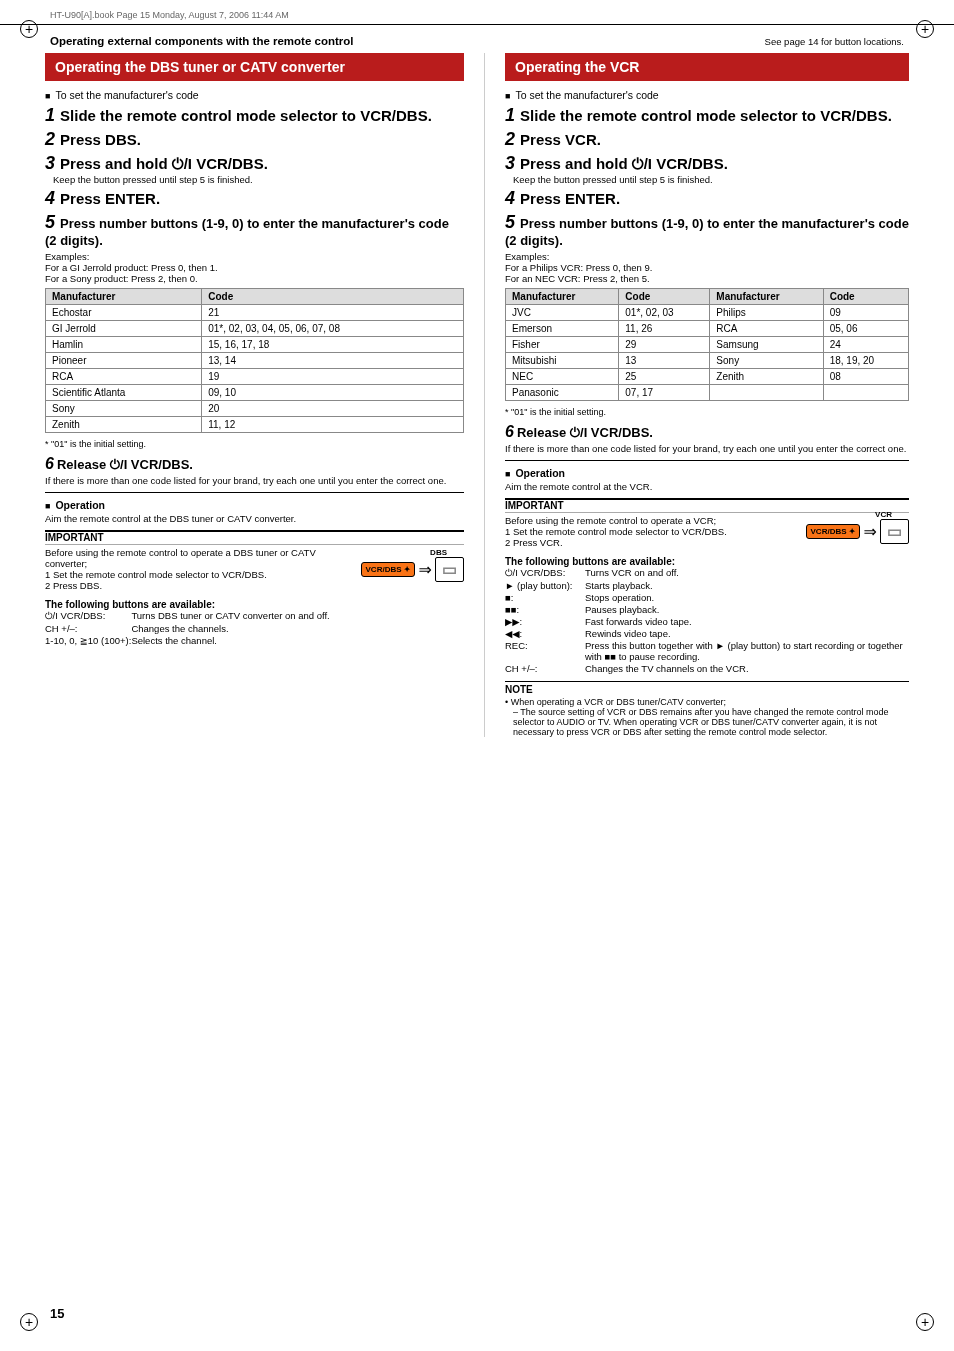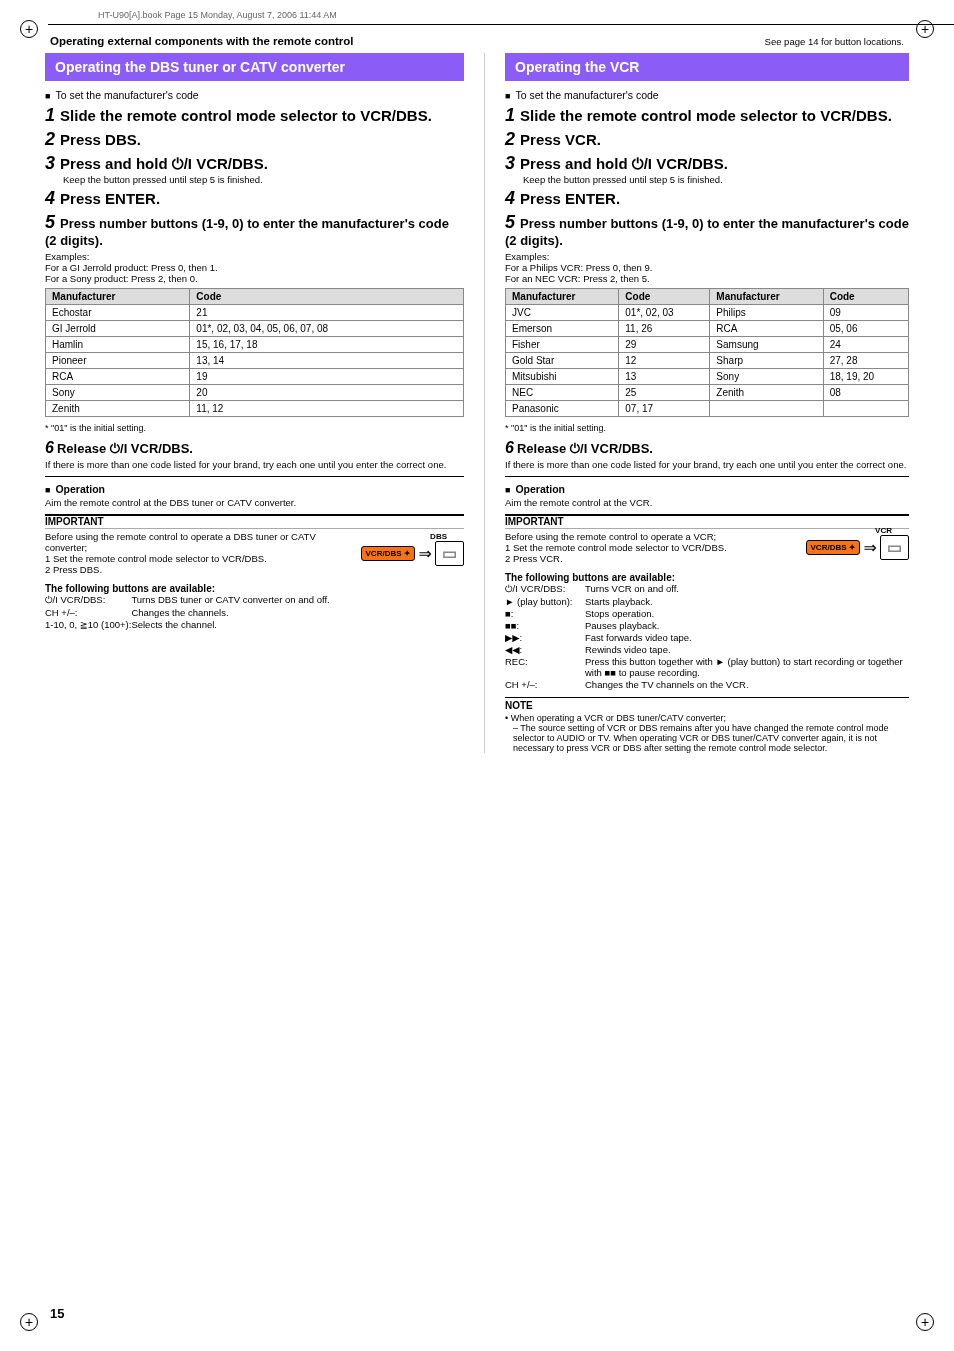--- a/index.html
+++ b/index.html
@@ -33,21 +33,20 @@
     .corner-bl { bottom: 20px; left: 20px; }
     .corner-br { bottom: 20px; right: 20px; }
 
     .page-header {
       display: flex;
       justify-content: space-between;
       align-items: flex-end;
       padding: 10px 64px 4px 50px;
       border-bottom: 1.5px solid #000;
       margin-bottom: 8px;
-      margin-left: 48px;
     }
     .page-header-left {
       font-size: 9px;
       color: #666;
     }
     .page-header-title {
       font-weight: bold;
       font-size: 11.5px;
     }
     .page-header-right {
@@ -68,21 +67,21 @@
       border-right: 1px solid #ccc;
     }
 
     
     .right-col {
       flex: 1;
       padding-left: 20px;
     }
 
     .section-header {
-      background: #8b5cf6;
+      background: #b91c1c;
       color: #fff;
       font-weight: bold;
       font-size: 14px;
       padding: 6px 10px;
       margin-bottom: 8px;
     }
 
     .subsection-label {
       display: flex;
       align-items: baseline;
@@ -108,21 +107,21 @@
     .step-text {
       font-weight: bold;
       font-size: 13px;
       display: inline;
     }
     .step-text-large {
       font-size: 15px;
     }
     .step-sub {
       font-size: 9.5px;
-      margin-left: 18px;
+      margin-left: 8px;
       margin-bottom: 2px;
     }
 
     .examples {
       font-size: 9.5px;
       margin-left: 0;
       margin-bottom: 4px;
     }
     .examples-title {
       font-size: 9.5px;
@@ -356,20 +355,24 @@
             <td>Hamlin</td>
             <td>15, 16, 17, 18</td>
           </tr>
           <tr>
             <td>Pioneer</td>
             <td>13, 14</td>
           </tr>
           <tr>
             <td>RCA</td>
             <td>19</td>
+          </tr>
+          <tr>
+            <td>Scientific Atlanta</td>
+            <td>09, 10</td>
           </tr>
           <tr>
             <td>Sony</td>
             <td>20</td>
           </tr>
           <tr>
             <td>Zenith</td>
             <td>11, 12</td>
           </tr>
         </tbody>
@@ -489,26 +492,20 @@
             <td>RCA</td>
             <td>05, 06</td>
           </tr>
           <tr>
             <td>Fisher</td>
             <td>29</td>
             <td>Samsung</td>
             <td>24</td>
           </tr>
           <tr>
-            <td>Gold Star</td>
-            <td>12</td>
-            <td>Sharp</td>
-            <td>27, 28</td>
-          </tr>
-          <tr>
             <td>Mitsubishi</td>
             <td>13</td>
             <td>Sony</td>
             <td>18, 19, 20</td>
           </tr>
           <tr>
             <td>NEC</td>
             <td>25</td>
             <td>Zenith</td>
             <td>08</td>

